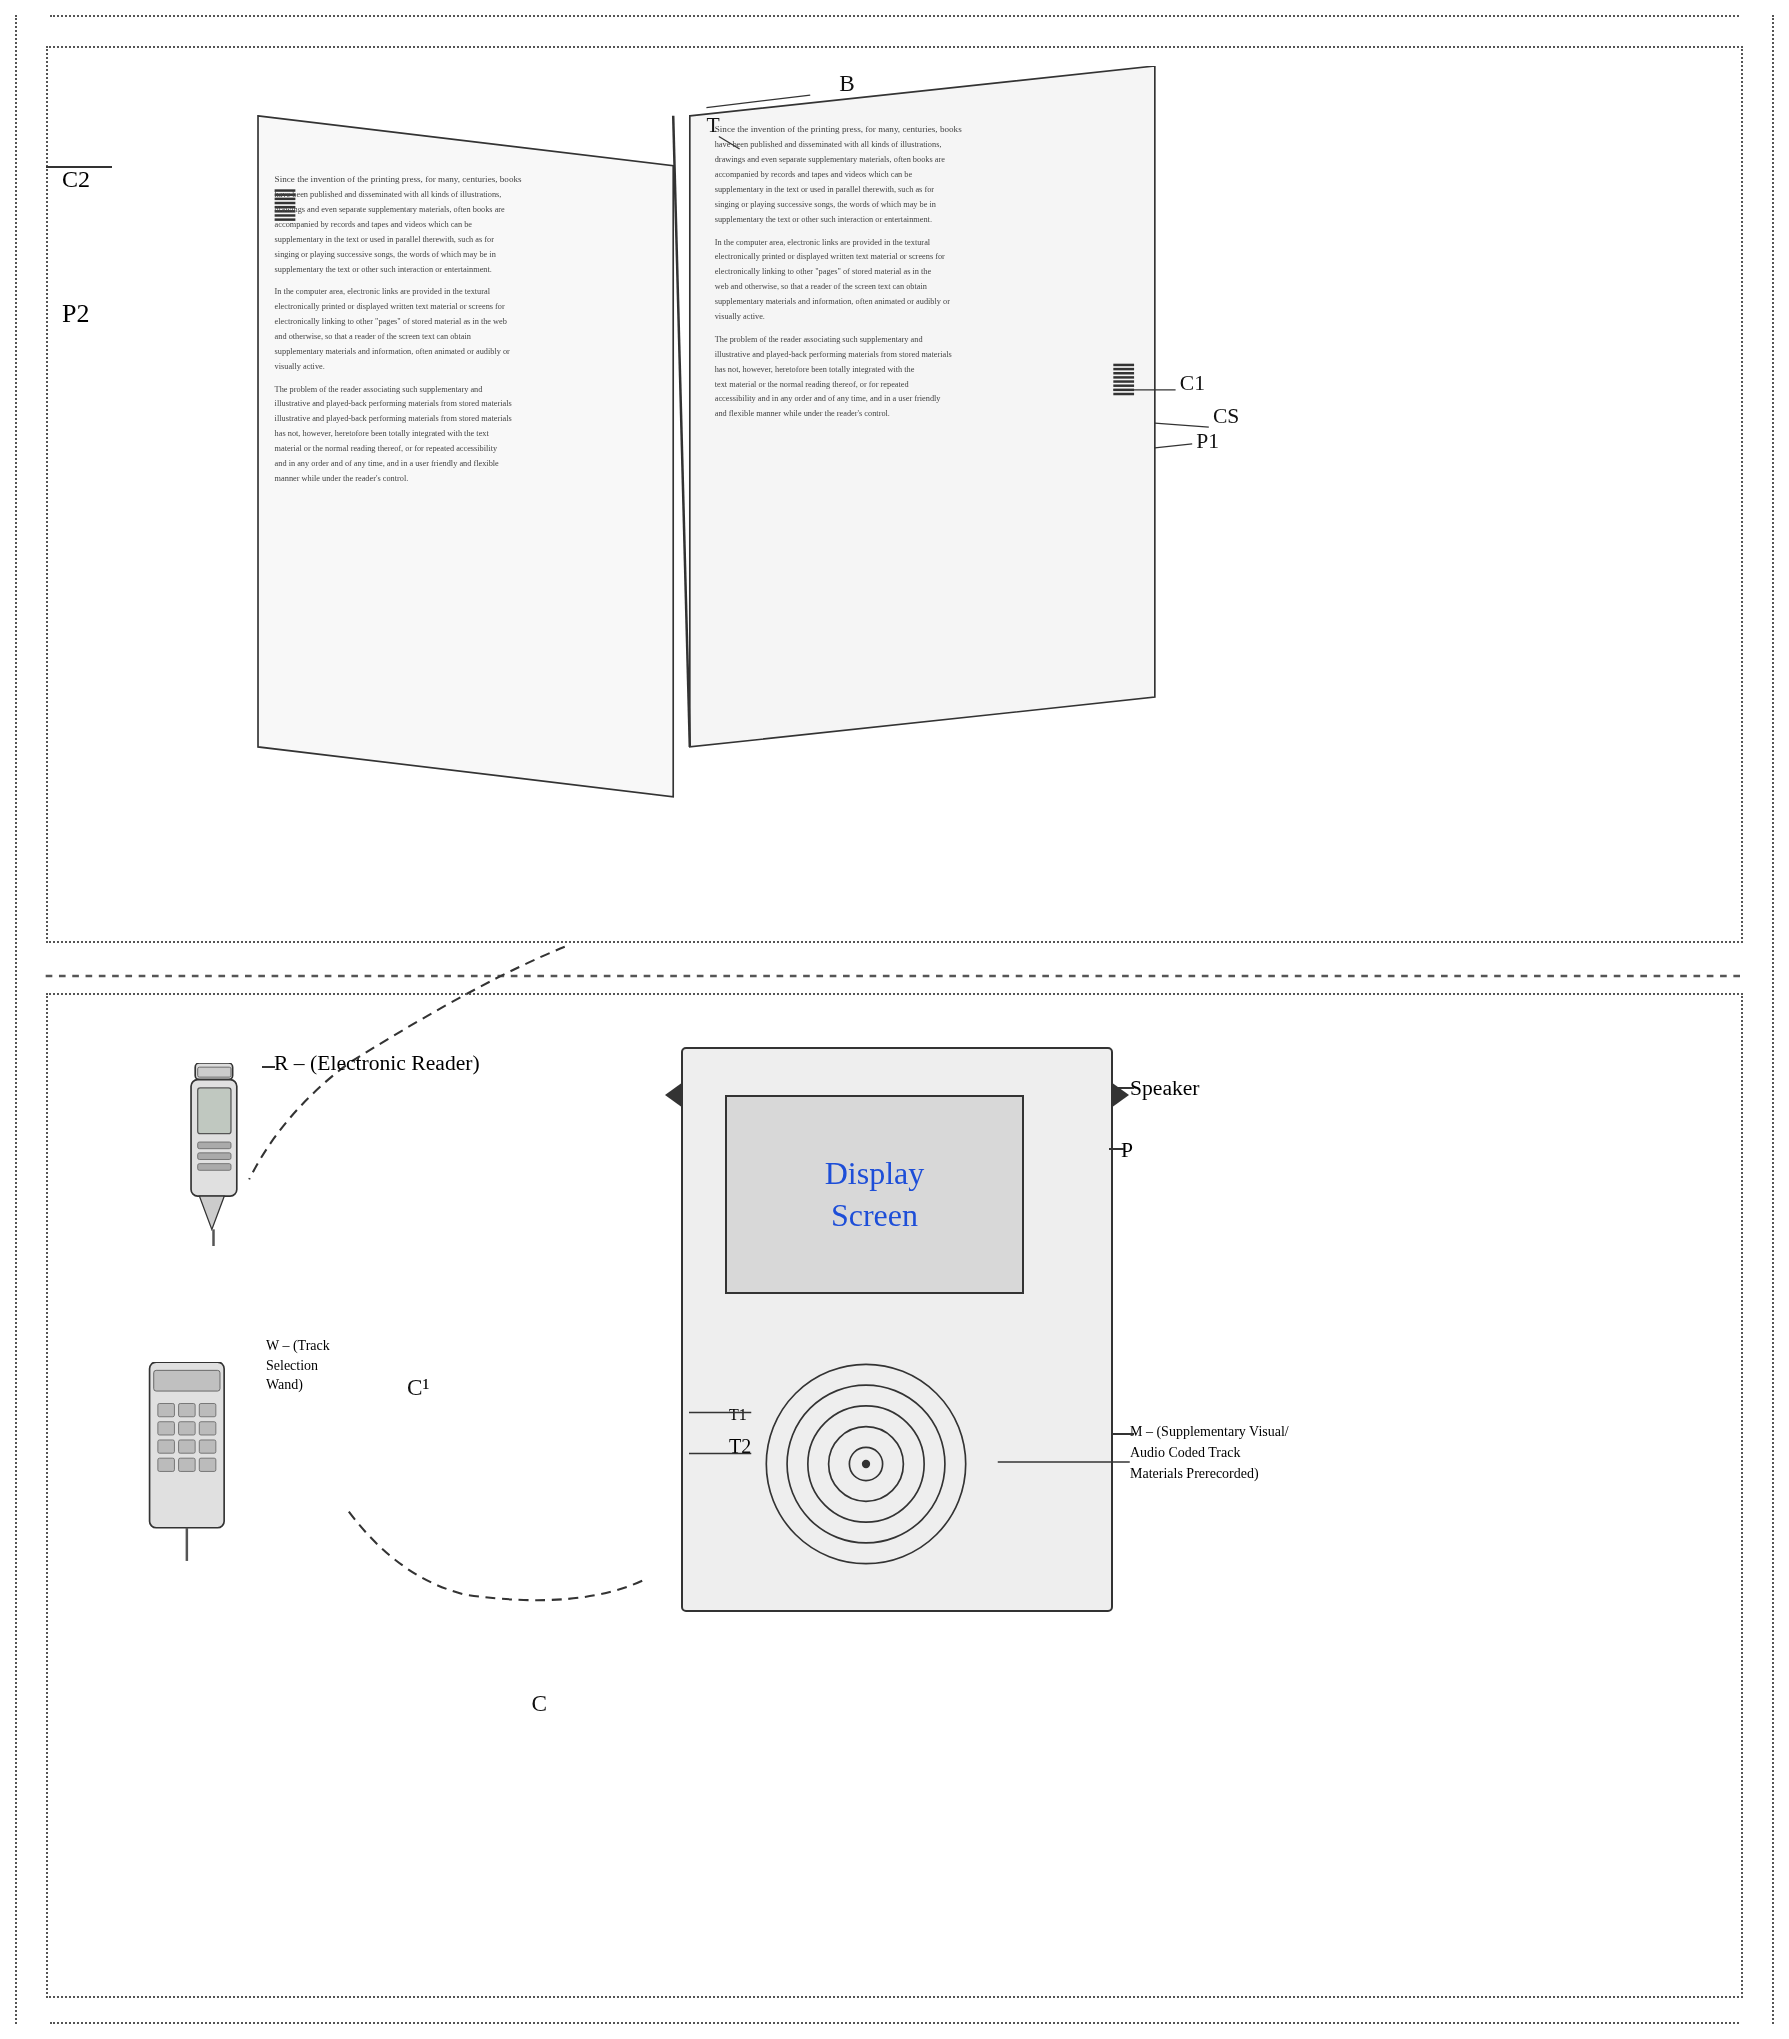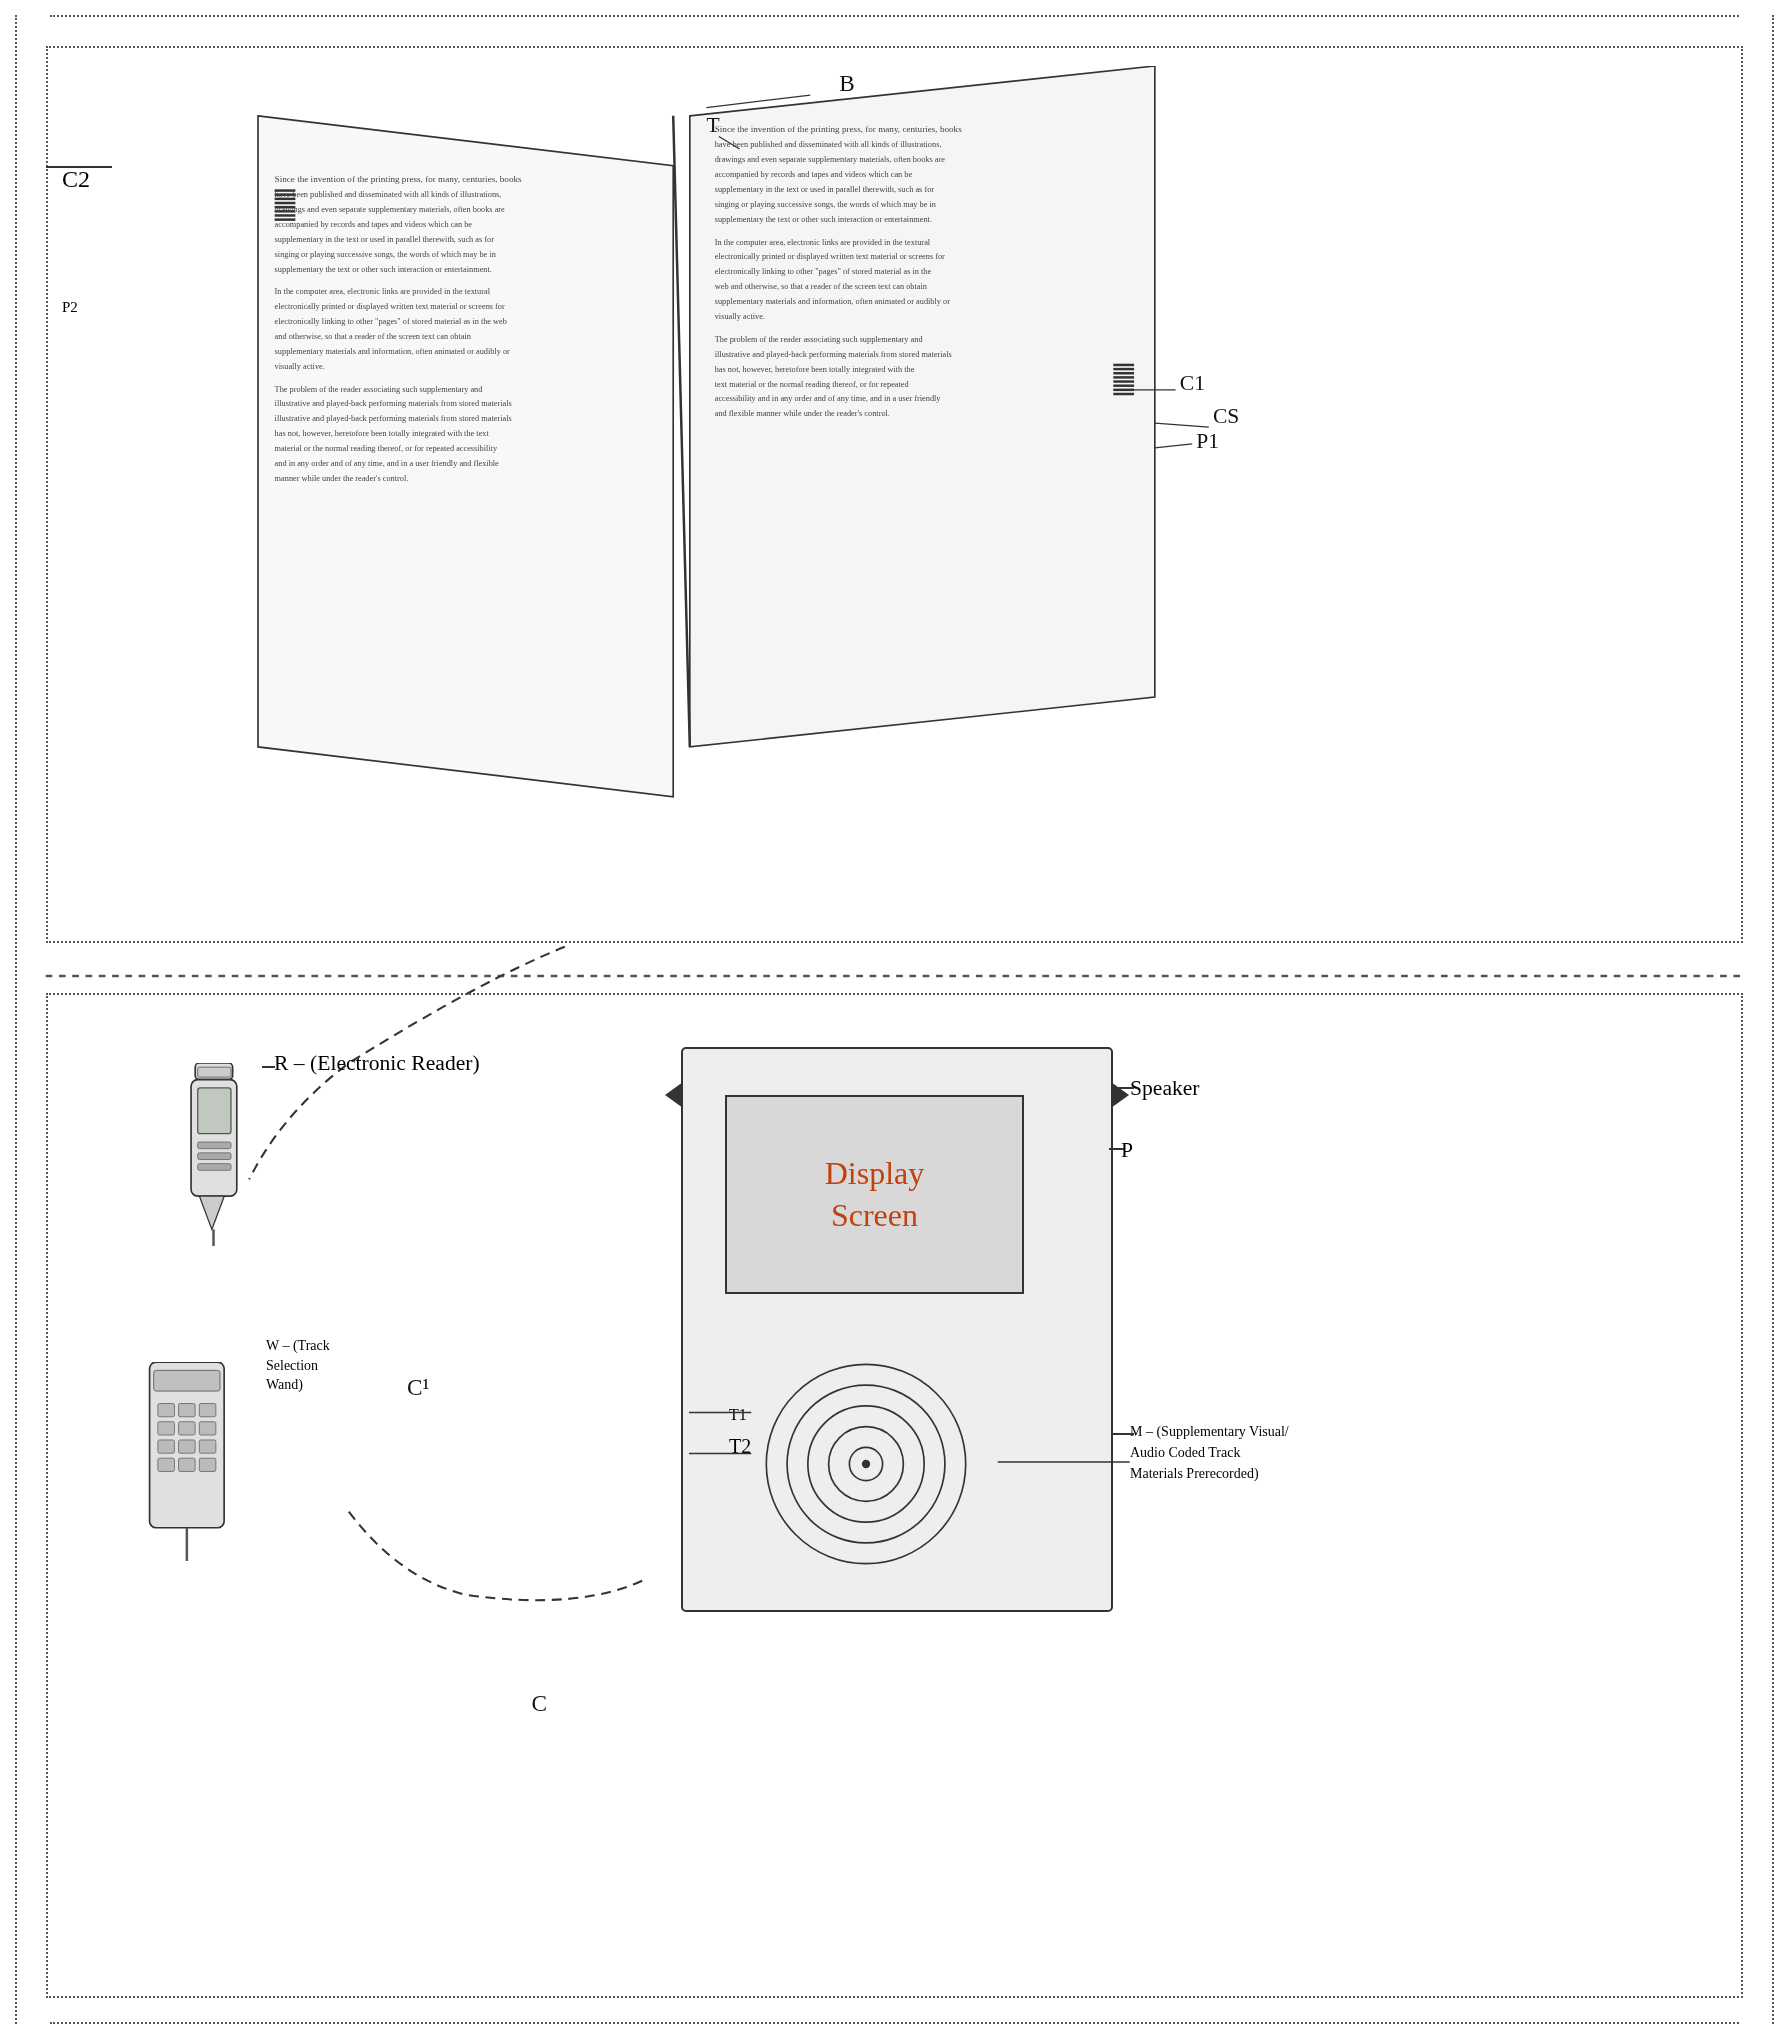--- a/index.html
+++ b/index.html
@@ -151,21 +151,21 @@
     <text x="1290" y="460" font-size="26" font-family="Times New Roman" fill="#111">P1</text>
     <line x1="1285" y1="455" x2="1240" y2="460" stroke="#333" stroke-width="1.5"></line>
 
   </svg>
 
   <div style="position:absolute; top:166px; left:62px; font-size:24px; font-family:'Times New Roman',serif;">C2</div>
   <div style="position:absolute; top:166px; left:46px; display:flex; align-items:center; gap:4.2px;">
     <div style="width:66px; height:1.7px; background:#333;"></div>
   </div>
 
-  <div style="position:absolute; top:299px; left:62px; font-size:15px; font-family:'Times New Roman',serif;">P2</div>
+  <div style="position:absolute; top:299px; left:62px; font-size:26px; font-family:'Times New Roman',serif;">P2</div>
 
   <svg style="position:absolute; top:0; left:0; width:1789px; height:2039px; pointer-events:none;" viewBox="0 0 2154 2455" width="1789" height="2039">
 
     <line x1="55" y1="1175" x2="2099" y2="1175" stroke="#555" stroke-width="3" stroke-dasharray="8,8"></line>
 
     <path d="M 680,1140 Q 580,1180 420,1280 Q 340,1340 300,1420" fill="none" stroke="#333" stroke-width="2.5" stroke-dasharray="12,8"></path>
 
     <path d="M 420,1820 Q 480,1900 560,1920 Q 700,1940 780,1900" fill="none" stroke="#333" stroke-width="2.5" stroke-dasharray="12,8"></path>
 
     <text x="490" y="1680" font-size="28" font-family="Times New Roman" fill="#111">C¹</text>
@@ -229,21 +229,21 @@
     <span>W – (Track<br>Selection<br>Wand)</span>
   </div>
 
   <div style="position:absolute; top:1047px; left:681px; width:432px; height:565px; border:2.5px solid #333; background:#eee; border-radius:5px;">
 
     <div style="position:absolute; top:33px; left:-18.3px; width:0; height:0; border-top:13.3px solid transparent; border-bottom:13.3px solid transparent; border-right:18.3px solid #333;"></div>
 
     <div style="position:absolute; top:33px; right:-18.3px; width:0; height:0; border-top:13.3px solid transparent; border-bottom:13.3px solid transparent; border-left:18.3px solid #333;"></div>
 
     <div style="position:absolute; top:46px; left:42px; width:299px; height:199px; border:2.5px solid #333; background:#d8d8d8; display:flex; align-items:center; justify-content:center;">
-      <div style="font-size:32px; font-family:'Times New Roman',serif; text-align:center; line-height:1.3; color:#c2410c;">Display<br>Screen</div>
+      <div style="font-size:32px; font-family:'Times New Roman',serif; text-align:center; line-height:1.3; color:#1d4ed8;">Display<br>Screen</div>
     </div>
 
     <div style="position:absolute; top:307px; left:75px; width:216px; height:216px;">
       <svg width="216" height="216" viewBox="0 0 260 260">
         <circle cx="130" cy="130" r="120" fill="none" stroke="#333" stroke-width="2"></circle>
         <circle cx="130" cy="130" r="95" fill="none" stroke="#333" stroke-width="2"></circle>
         <circle cx="130" cy="130" r="70" fill="none" stroke="#333" stroke-width="2"></circle>
         <circle cx="130" cy="130" r="45" fill="none" stroke="#333" stroke-width="2"></circle>
         <circle cx="130" cy="130" r="20" fill="none" stroke="#333" stroke-width="2"></circle>
         <circle cx="130" cy="130" r="5" fill="#333"></circle>

